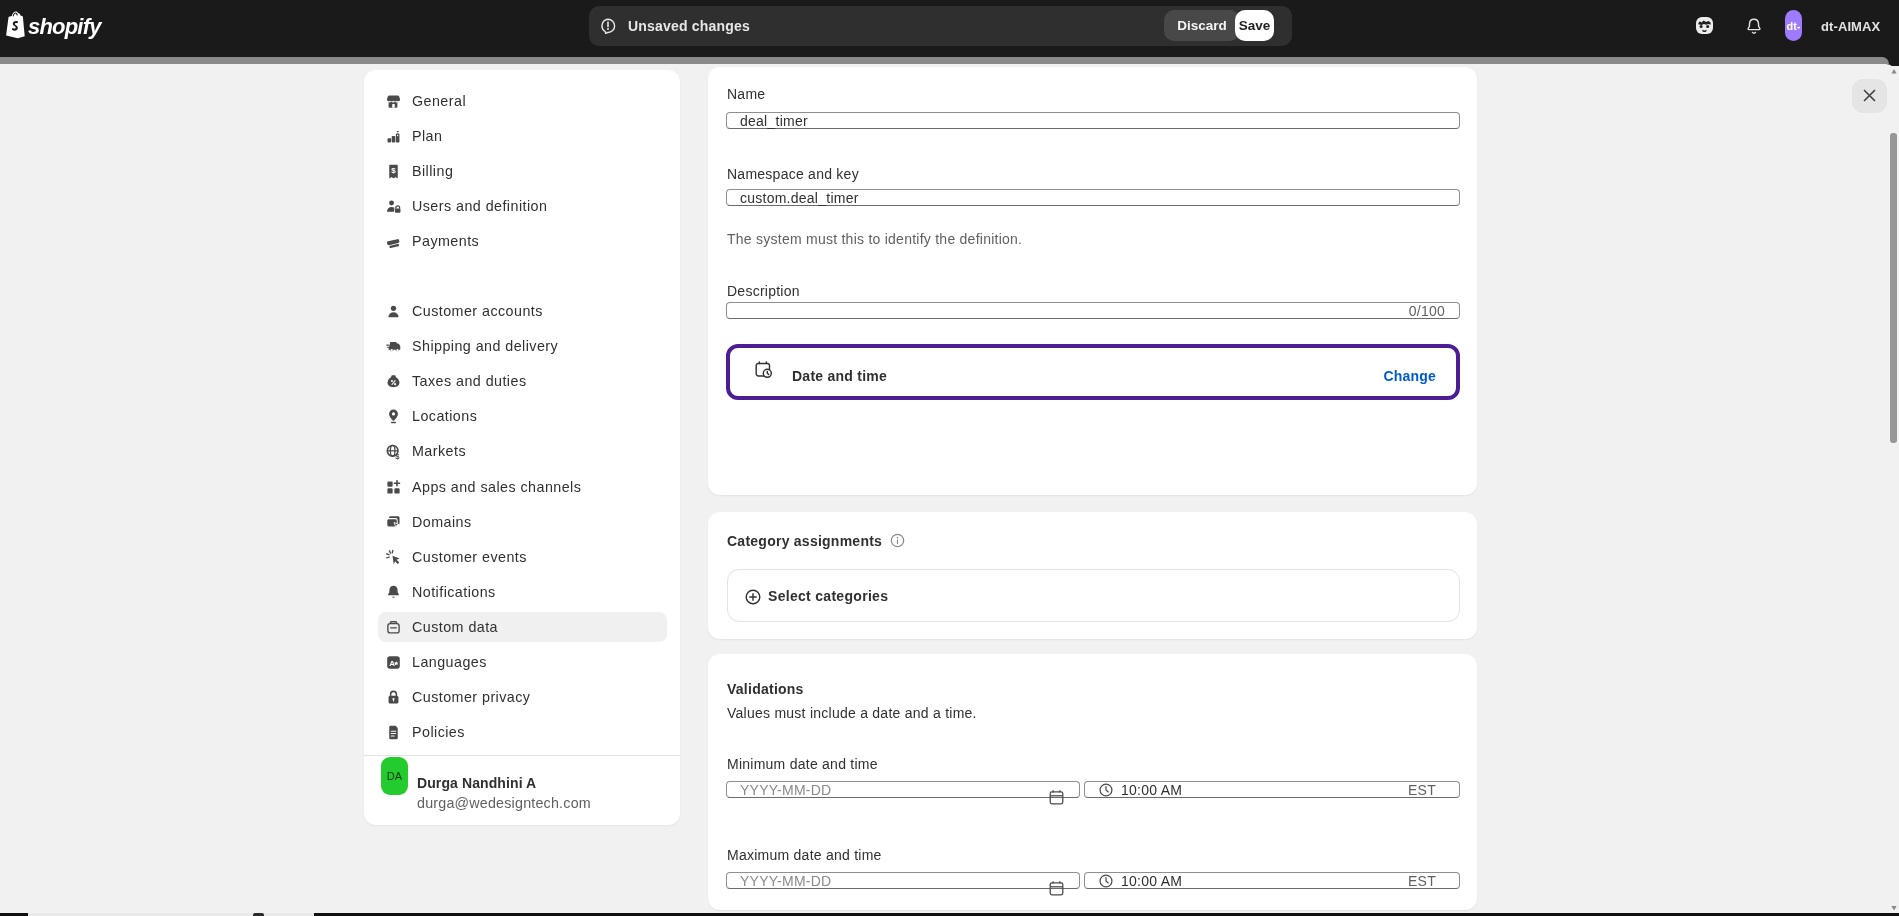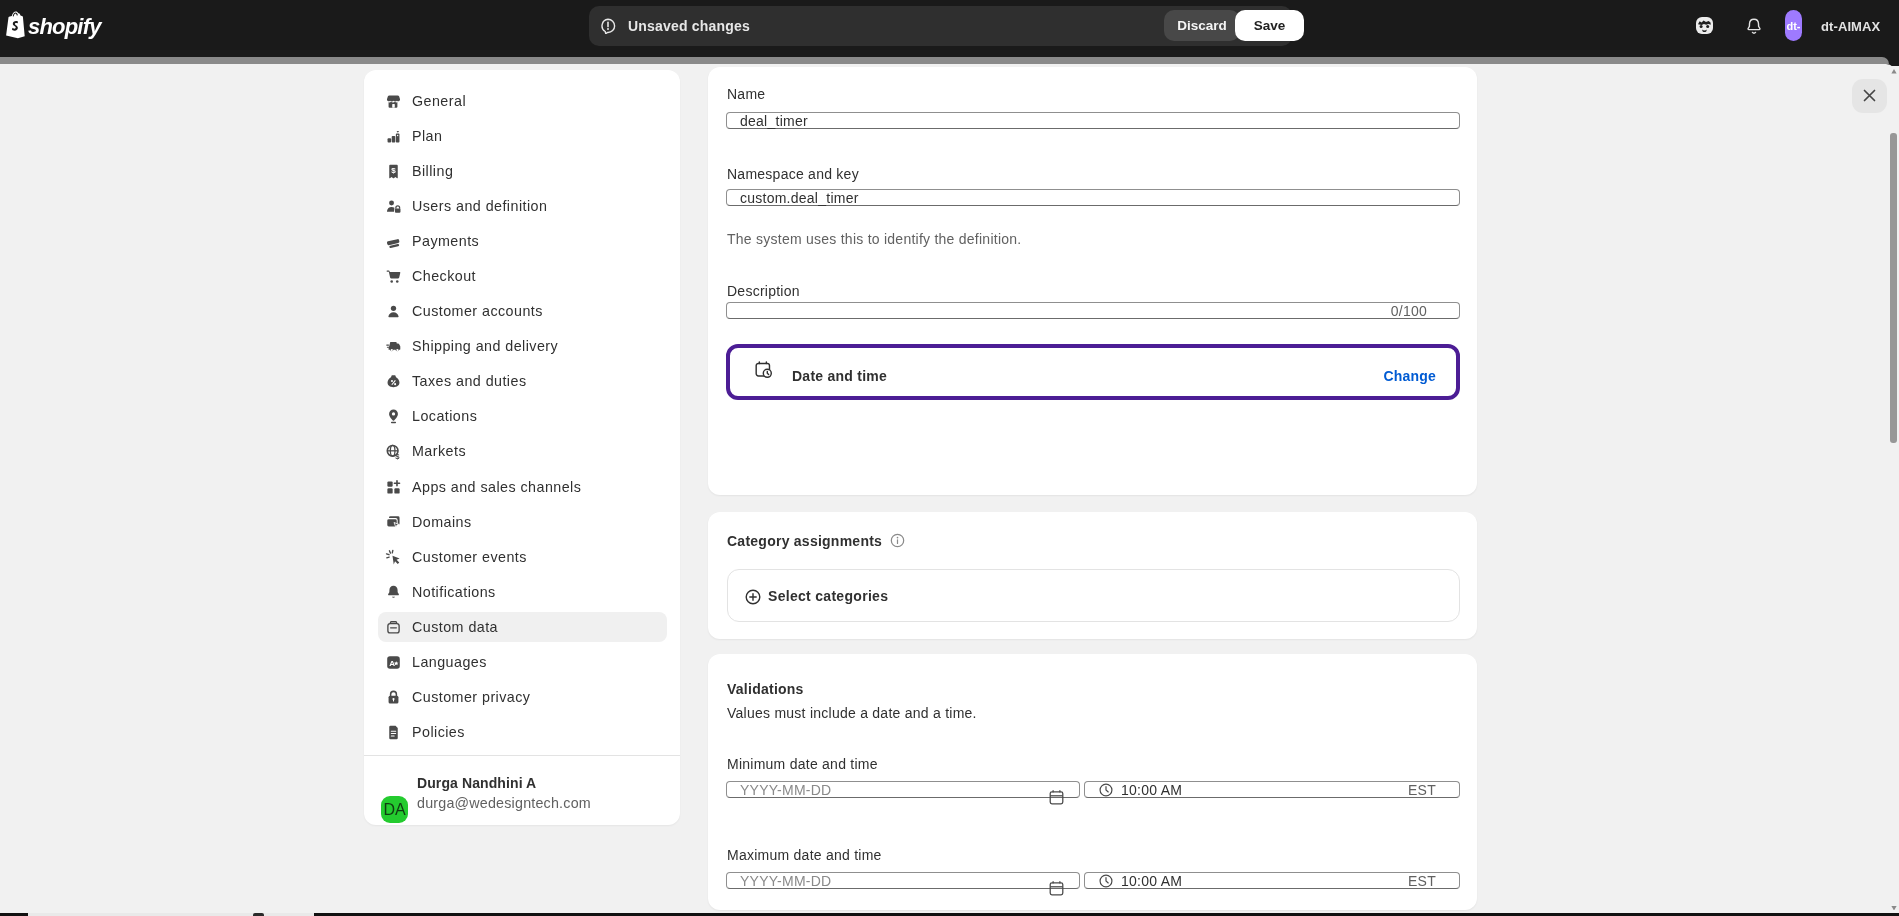--- a/index.html
+++ b/index.html
@@ -30,21 +30,21 @@
   </svg>
   <div class="abs" style="left:28px;top:14px;font-size:22px;font-weight:bold;font-style:italic;color:#fff;letter-spacing:-.8px">shopify</div>
   <div class="pill"></div>
   <svg class="abs" style="left:600px;top:18px" width="16" height="16" viewBox="0 0 16 16" fill="none" stroke="#e8e8e8" stroke-width="1.4">
     <path d="M8 1.3a6.6 6.6 0 0 1 6.6 6.6A6.6 6.6 0 0 1 8 14.5h-.6l-1.6 1.2-.6-2.2A6.6 6.6 0 0 1 8 1.3z" stroke-linejoin="round"></path>
     <path d="M8 4.4v4.2" stroke-width="1.6" stroke-linecap="round"></path>
       <circle cx="8" cy="11" r="1" fill="#e8e8e8" stroke="none"></circle>
   </svg>
   <div class="abs" style="left:628px;top:18px;font-size:14px;font-weight:bold;color:#e7e7e7;letter-spacing:.2px">Unsaved changes</div>
   <div class="btn" style="left:1164px;width:76px;background:#484848;color:#f5f5f5">Discard</div>
-  <div class="btn" style="left:1235px;width:69px;background:#fff;color:#222">Save</div>
+  <div class="btn" style="left:1235px;width:39px;background:#fff;color:#222">Save</div>
   <svg class="abs" style="left:1695px;top:16px" width="19" height="19" viewBox="0 0 19 19">
     <rect x="1" y="1" width="17" height="17" rx="6" fill="#ececec"></rect>
     <path fill="#1f1f1f" d="M3 8.3l1.6-3 2 1.2 2-2 2.4 1.4 2.6-.8 1.9 1.5.3 2.2-2.2-.9-2.4.8-2.3-.6-2.2.9z"></path>
     <circle cx="6.1" cy="10.6" r="1.5" fill="#1f1f1f"></circle>
       <circle cx="12.7" cy="10.6" r="1.5" fill="#1f1f1f"></circle>
     <path d="M7 13.6c1.5 1.2 3.4 1.2 4.9 0l-.7 1.8c-1.1.7-2.4.7-3.5 0z" fill="#1f1f1f"></path>
   </svg>
   <svg class="abs" style="left:1745px;top:17px" width="18" height="19" viewBox="0 0 18 19" fill="none" stroke="#e3e3e3" stroke-width="1.4">
     <path d="M9 2.2c2.7 0 4.4 1.9 4.5 4.5l.1 2.6 1.3 2.2c.3.5-.1 1.1-.7 1.1H3.8c-.6 0-1-.6-.7-1.1l1.3-2.2.1-2.6C4.6 4.1 6.3 2.2 9 2.2z"></path>
     <path d="M7.2 14.9a1.9 1.9 0 0 0 3.6 0"></path>
@@ -91,28 +91,20 @@
     </div>
 <div class="nav" style="top:156px;">
       <svg width="17" height="17" viewBox="0 0 20 20" fill="#4a4a4a">
         <g transform="rotate(-13 10 12)">
           <rect x="2.6" y="8.4" width="14.6" height="4.6" rx="1.6"></rect>
           <rect x="4.2" y="14" width="11.8" height="2.8" rx="1.4"></rect>
         </g>
       </svg>
       <span>Payments</span>
     </div>
-<div class="nav" style="top:191px;">
-      <svg width="17" height="17" viewBox="0 0 20 20" fill="#4a4a4a">
-        <path d="M2.6 2.8h1.9a.8.8 0 0 1 .8.6l.3 1.3h11.6a.8.8 0 0 1 .8 1l-1.3 5.5a1.6 1.6 0 0 1-1.6 1.2H7.6A1.6 1.6 0 0 1 6 11.2L4.5 4.4h-1.9a.8.8 0 0 1 0-1.6z"></path>
-        <circle cx="7.9" cy="15.9" r="1.5"></circle>
-        <circle cx="14.4" cy="15.9" r="1.5"></circle>
-      </svg>
-      <span>Checkout</span>
-    </div>
 <div class="nav" style="top:226px;">
       <svg width="17" height="17" viewBox="0 0 20 20" fill="#4a4a4a">
         <circle cx="10" cy="6.2" r="3.1"></circle>
         <path d="M4 16c.5-3.4 3-5.2 6-5.2s5.5 1.8 6 5.2c.1.5-.3.9-.8.9H4.8c-.5 0-.9-.4-.8-.9z"></path>
       </svg>
       <span>Customer accounts</span>
     </div>
 <div class="nav" style="top:261px;">
       <svg width="17" height="17" viewBox="0 0 20 20" fill="#4a4a4a">
         <rect x="1.4" y="7.6" width="3.4" height="1.4" rx=".7"></rect>
@@ -206,34 +198,34 @@
       <span>Customer privacy</span>
     </div>
 <div class="nav" style="top:647px;">
       <svg width="17" height="17" viewBox="0 0 20 20" fill="#4a4a4a">
         <path d="M5 3.4A1.4 1.4 0 0 1 6.4 2h6L15 4.6v12a1.4 1.4 0 0 1-1.4 1.4H6.4A1.4 1.4 0 0 1 5 16.6z"></path>
         <path d="M7.4 8.4h5.2M7.4 11.2h5.2M7.4 14h3.4" stroke="#fff" stroke-width="1.2" stroke-linecap="round"></path>
       </svg>
       <span>Policies</span>
     </div>
 <div style="position:absolute;left:0;top:685px;width:316px;height:1px;background:#e3e3e3"></div>
-<div style="position:absolute;left:17px;top:726px;width:27px;height:27px;border-radius:9px;background:#24cb2f;display:flex;align-items:center;justify-content:center;font-size:16px;color:#103b12">DA</div>
+<div style="position:absolute;left:17px;top:687px;width:27px;height:38px;border-radius:9px;background:#24cb2f;display:flex;align-items:center;justify-content:center;font-size:11px;color:#103b12">DA</div>
 <div style="position:absolute;left:53px;top:705px;font-size:14px;font-weight:bold;color:#303030;letter-spacing:.1px">Durga Nandhini A</div>
 <div style="position:absolute;left:53px;top:725px;font-size:14.3px;color:#616161;letter-spacing:.2px">durga@wedesigntech.com</div>
 </div>
 <div id="cards">
 
 <div class="card" style="top:67px;height:428px">
   <div class="lbl" style="top:19px">Name</div>
   <div class="inp" style="top:45px">deal_timer</div>
   <div class="lbl" style="top:99px">Namespace and key</div>
   <div class="inp" style="top:122px">custom.deal_timer</div>
-  <div class="lbl gray" style="top:164px">The system uses this to identify the definition.</div>
+  <div class="lbl gray" style="top:164px">The system must this to identify the definition.</div>
   <div class="lbl" style="top:216px">Description</div>
-  <div class="inp" style="top:235px;justify-content:flex-end;padding-right:32px;color:#616161">0/100</div>
+  <div class="inp" style="top:235px;justify-content:flex-end;padding-right:14px;color:#616161">0/100</div>
   <div style="position:absolute;left:18px;top:277px;width:734px;height:56px;border:4px solid #4c1d95;border-radius:12px">
     <svg style="position:absolute;left:24px;top:12px" width="19" height="19" viewBox="0 0 20 20" fill="none" stroke="#303030" stroke-width="1.5">
       <path d="M5.6 3.6V2.1M13 3.6V2.1" stroke-linecap="round"></path>
       <rect x="2.3" y="3.6" width="14" height="13.2" rx="2.3"></rect>
       <circle cx="14" cy="14" r="4.2" fill="#fff"></circle>
       <path d="M14 12.1v1.9l1.4 1.3" stroke-linecap="round"></path>
     </svg>
     <div style="position:absolute;left:62px;top:20px;font-size:14px;font-weight:bold;color:#303030;letter-spacing:.25px">Date and time</div>
     <div style="position:absolute;right:20px;top:20px;font-size:14px;font-weight:bold;color:#005bd3;letter-spacing:.2px">Change</div>
   </div>

